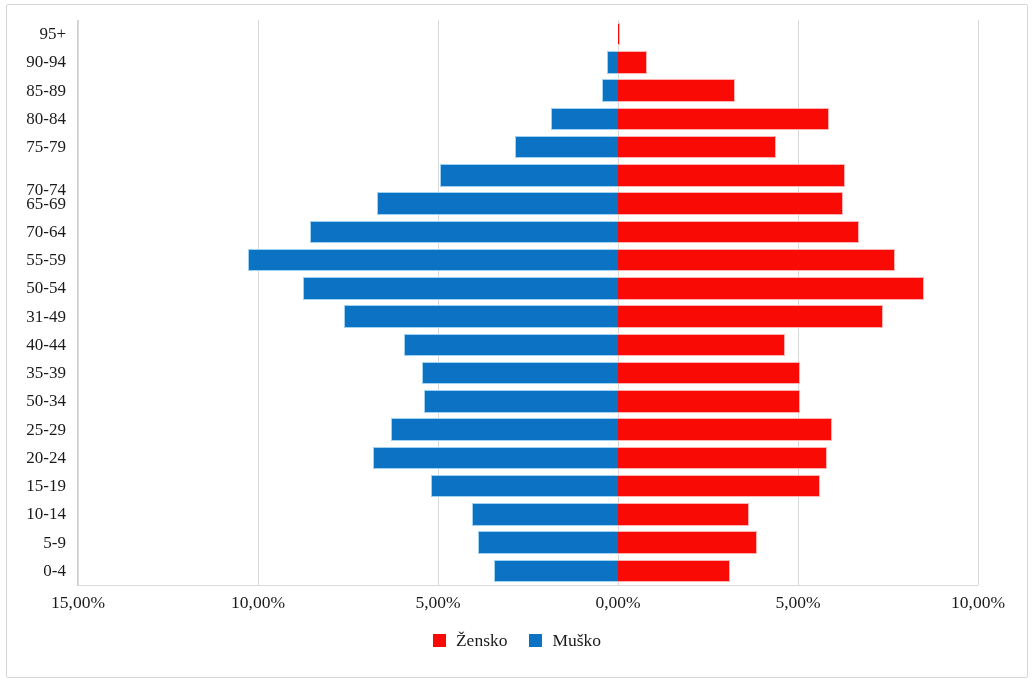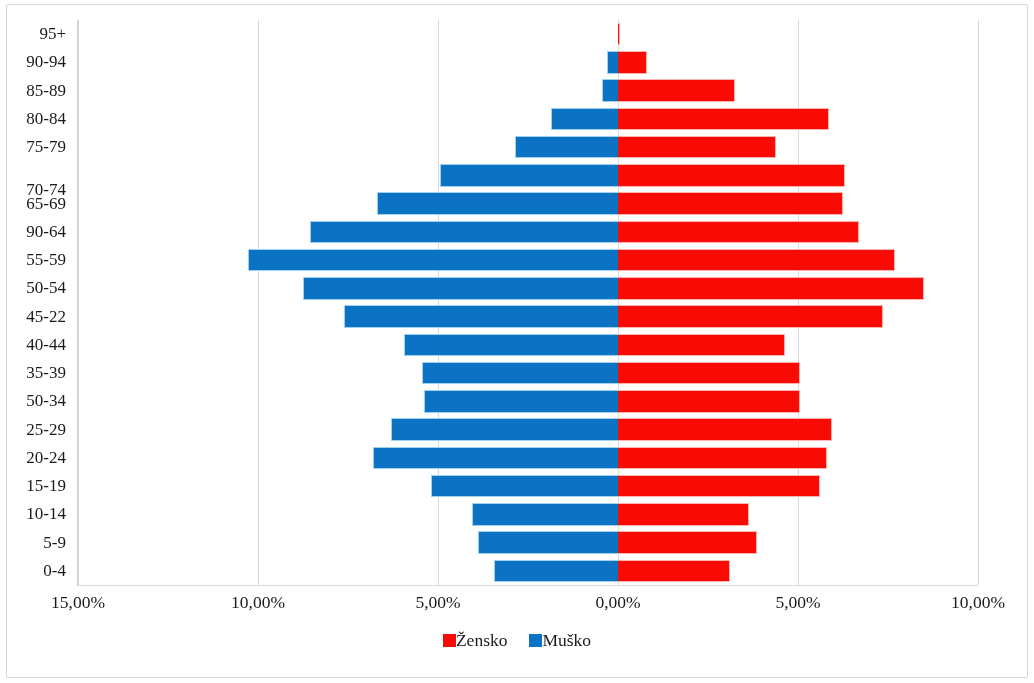--- a/index.html
+++ b/index.html
@@ -135,21 +135,21 @@
     top: 630px;
     width: 1034px;
     display: flex;
     justify-content: center;
     align-items: center;
     gap: 22px;
   }
   .legend-item {
     display: flex;
     align-items: center;
-    gap: 0;
+    gap: 10px;
   }
   .legend-swatch {
     width: 13px; height: 13px;
     display: inline-block;
   }
   .legend-label {
     font-size: 17.5px;
     color: #1a1a1a;
     white-space: nowrap;
   }
@@ -257,24 +257,24 @@
   <div class="axis-baseline"></div>
 
   <div class="y-labels" id="y-labels">
       <div class="y-label" style="top: 5.125px;">95+</div>
       <div class="y-label" style="top: 33.375px;">90-94</div>
       <div class="y-label" style="top: 61.625px;">85-89</div>
       <div class="y-label" style="top: 89.875px;">80-84</div>
       <div class="y-label" style="top: 118.125px; margin-left: 48px;">75-79</div>
       <div class="y-label" style="top: 133px; margin-top: 28px;">70-74</div>
       <div class="y-label" style="top: 174.625px;">65-69</div>
-      <div class="y-label" style="top: 202.875px;">90-64</div>
+      <div class="y-label" style="top: 202.875px;">70-64</div>
       <div class="y-label" style="top: 231.125px;">55-59</div>
       <div class="y-label" style="top: 259.375px;">50-54</div>
-      <div class="y-label" style="top: 287.625px;">45-22</div>
+      <div class="y-label" style="top: 287.625px;">31-49</div>
       <div class="y-label" style="top: 315.875px; margin-left: 36px;">40-44</div>
       <div class="y-label" style="top: 344.125px;">35-39</div>
       <div class="y-label" style="top: 372.375px;">50-34</div>
       <div class="y-label" style="top: 400.625px;">25-29</div>
       <div class="y-label" style="top: 428.875px;">20-24</div>
       <div class="y-label" style="top: 457.125px;">15-19</div>
       <div class="y-label" style="top: 485.375px;">10-14</div>
       <div class="y-label" style="top: 513.625px;">5-9</div>
       <div class="y-label" style="top: 541.875px;">0-4</div>
     </div>

